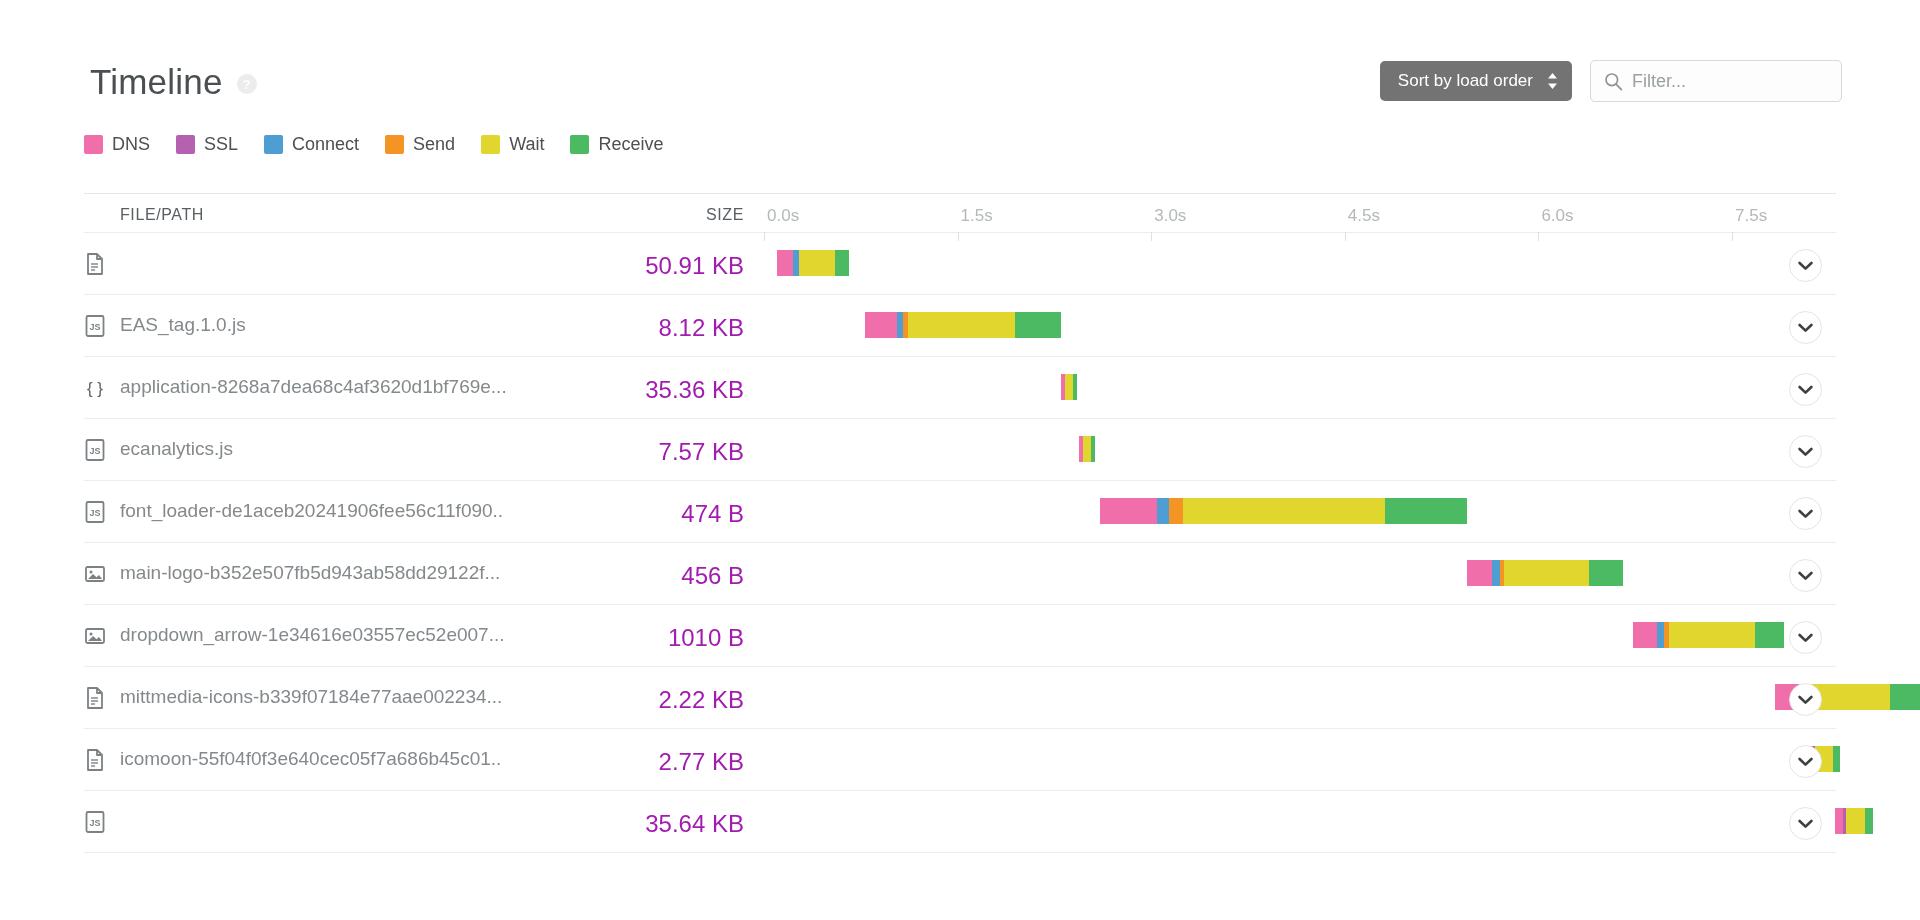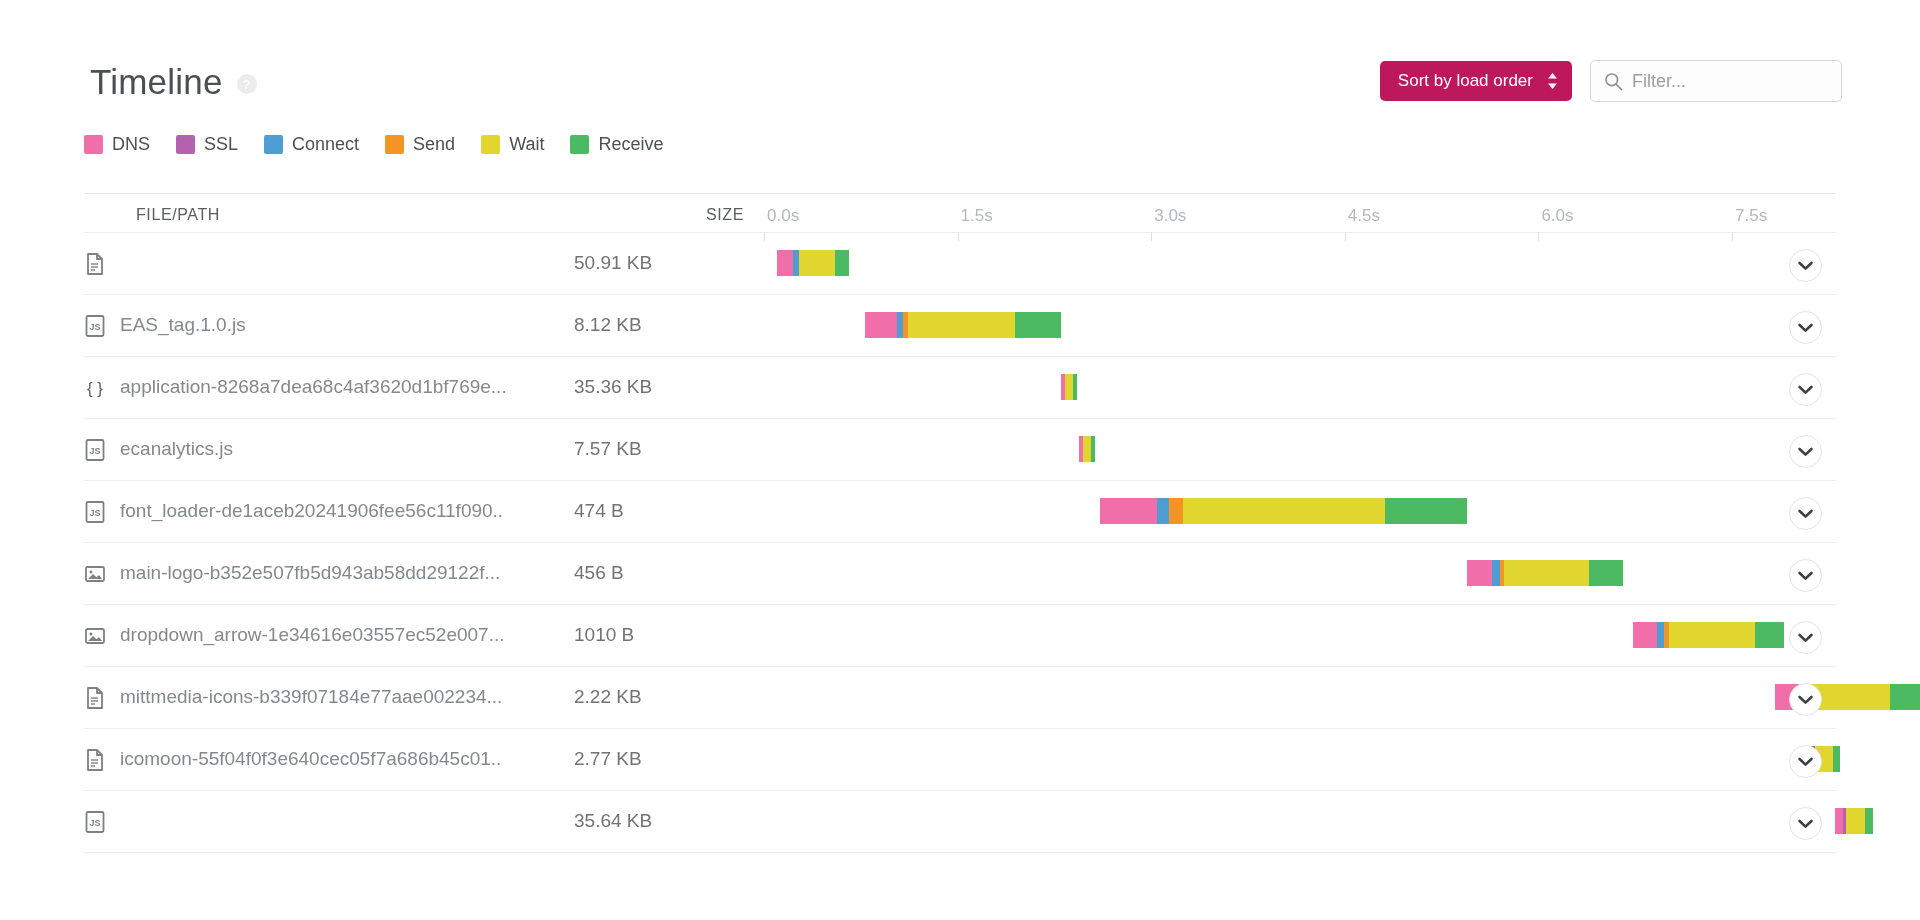--- a/index.html
+++ b/index.html
@@ -60,21 +60,21 @@
 
   .controls {
     position: absolute;
     right: 0;
     top: 2px;
     display: flex;
     align-items: center;
   }
   .sort-button {
     height: 40px;
-    background: #be185d;
+    background: #737373;
     border-radius: 5px;
     color: #ffffff;
     font-size: 17px;
     display: flex;
     align-items: center;
     padding: 0 14px 0 18px;
     cursor: pointer;
     white-space: nowrap;
   }
   .stepper {
@@ -150,21 +150,20 @@
     border-bottom: 1px solid #ededed;
     position: relative;
   }
   .th-file {
     position: absolute;
     left: 36px;
     top: 12px;
     font-size: 16px;
     letter-spacing: .6px;
     color: #585e61;
-    margin-left: 16px;
   }
   .th-size {
     position: absolute;
     left: 490px;
     width: 170px;
     text-align: right;
     top: 12px;
     font-size: 16px;
     letter-spacing: .6px;
     color: #585e61;
@@ -220,23 +219,24 @@
     width: 448px;
     font-size: 19px;
     color: #84898c;
     white-space: nowrap;
     overflow: hidden;
   }
   .file-size {
     position: absolute;
     left: 490px;
     width: 170px;
+    text-align: right;
     top: 19px;
-    font-size: 19px;
-    color: #737373;
+    font-size: 24px;
+    color: #a21caf;
     white-space: nowrap;
   }
   .bar-area {
     position: absolute;
     left: 680px;
     right: 0;
     top: 0;
     height: 100%;
   }
   .bar {

